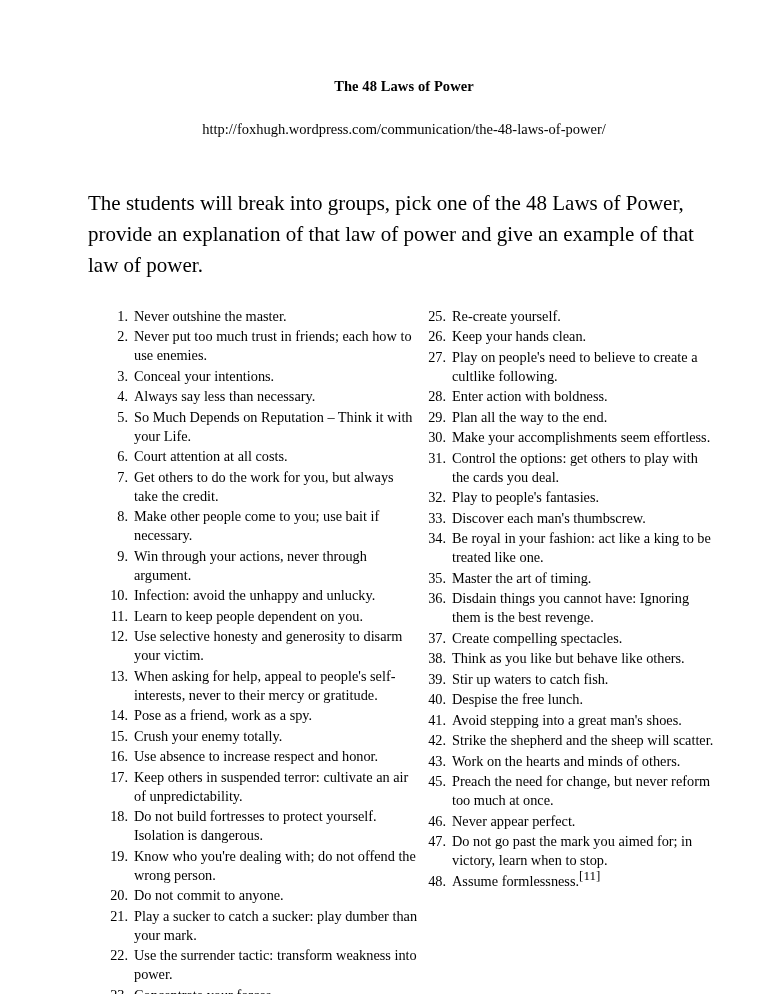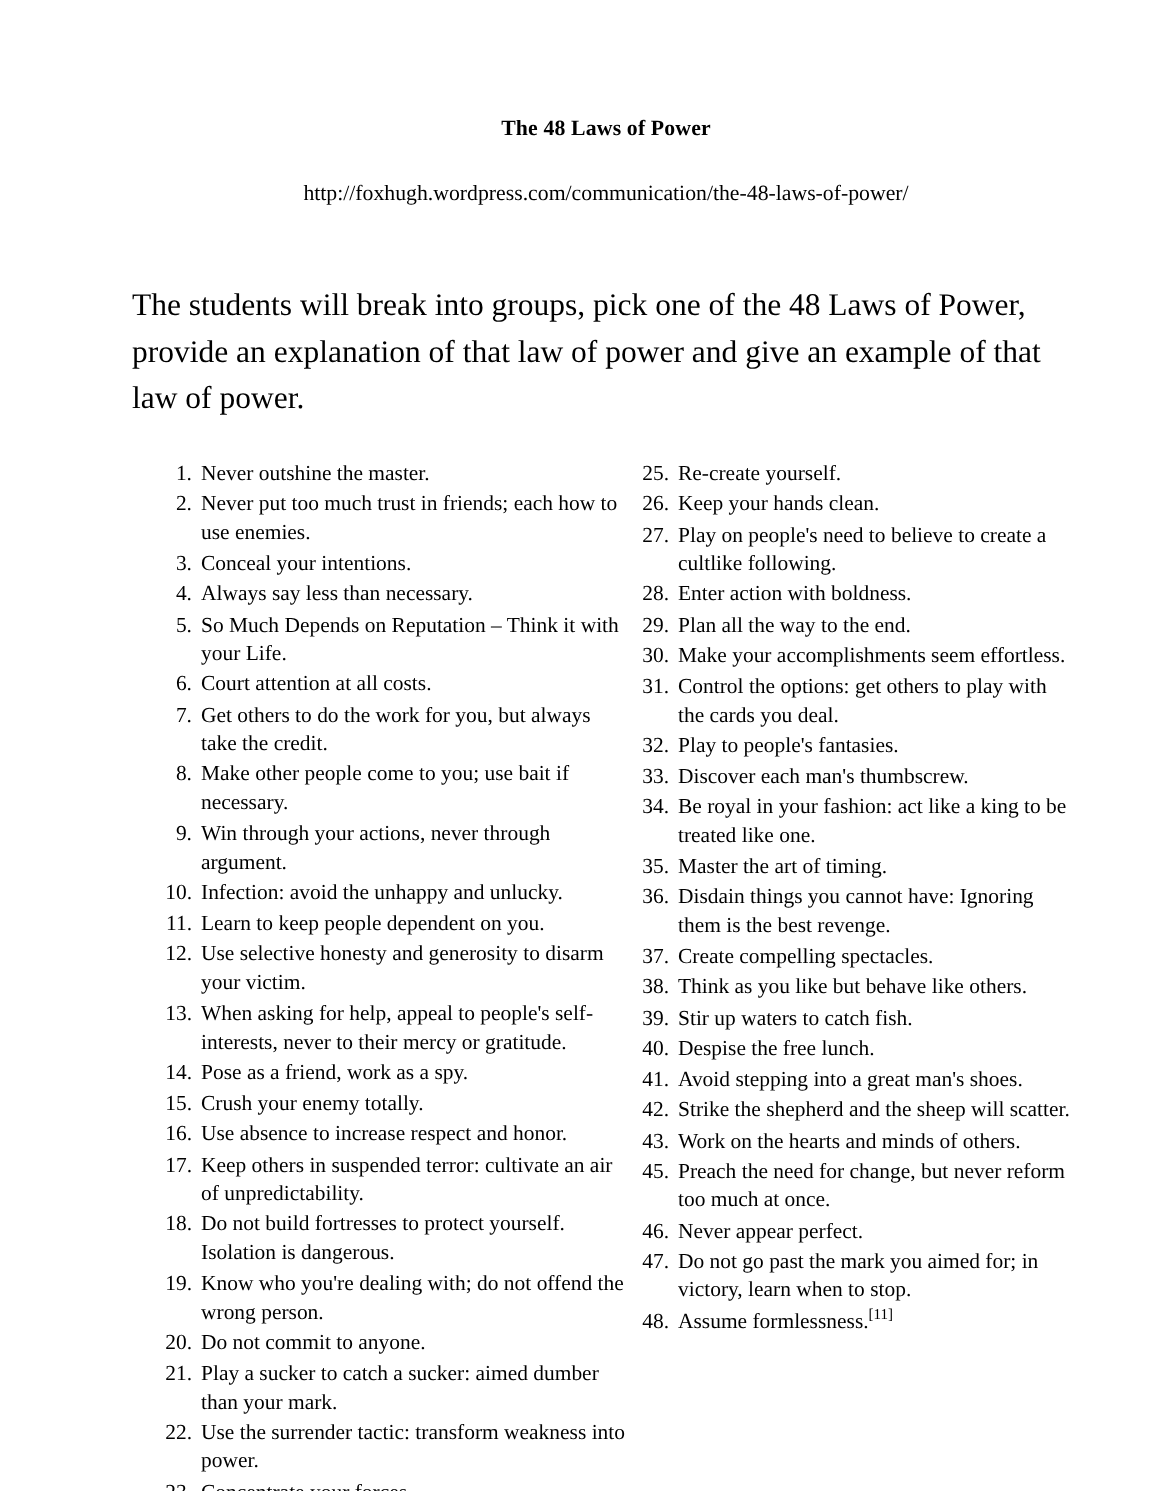--- a/index.html
+++ b/index.html
@@ -74,21 +74,21 @@
     width: 26px;
     min-width: 26px;
     text-align: right;
     padding-right: 6px;
     box-sizing: border-box;
   }
   .txt {
     flex: 1;
   }
   sup {
-    font-size: 10px;
+    font-size: 13px;
     vertical-align: super;
     line-height: 0;
   }
 </style>
 </head>
 <body>
 
 <div class="page">
 
   <div class="doc-title">The 48 Laws of Power</div>
@@ -175,21 +175,21 @@
           <li>
             <span class="num">19.</span>
             <span class="txt">Know who you're dealing with; do not offend the wrong person.</span>
           </li>
           <li>
             <span class="num">20.</span>
             <span class="txt">Do not commit to anyone.</span>
           </li>
           <li>
             <span class="num">21.</span>
-            <span class="txt">Play a sucker to catch a sucker: aimed dumber than your mark.</span>
+            <span class="txt">Play a sucker to catch a sucker: play dumber than your mark.</span>
           </li>
           <li>
             <span class="num">22.</span>
             <span class="txt">Use the surrender tactic: transform weakness into power.</span>
           </li>
           <li>
             <span class="num">23.</span>
             <span class="txt">Concentrate your forces.</span>
           </li>
           <li>

